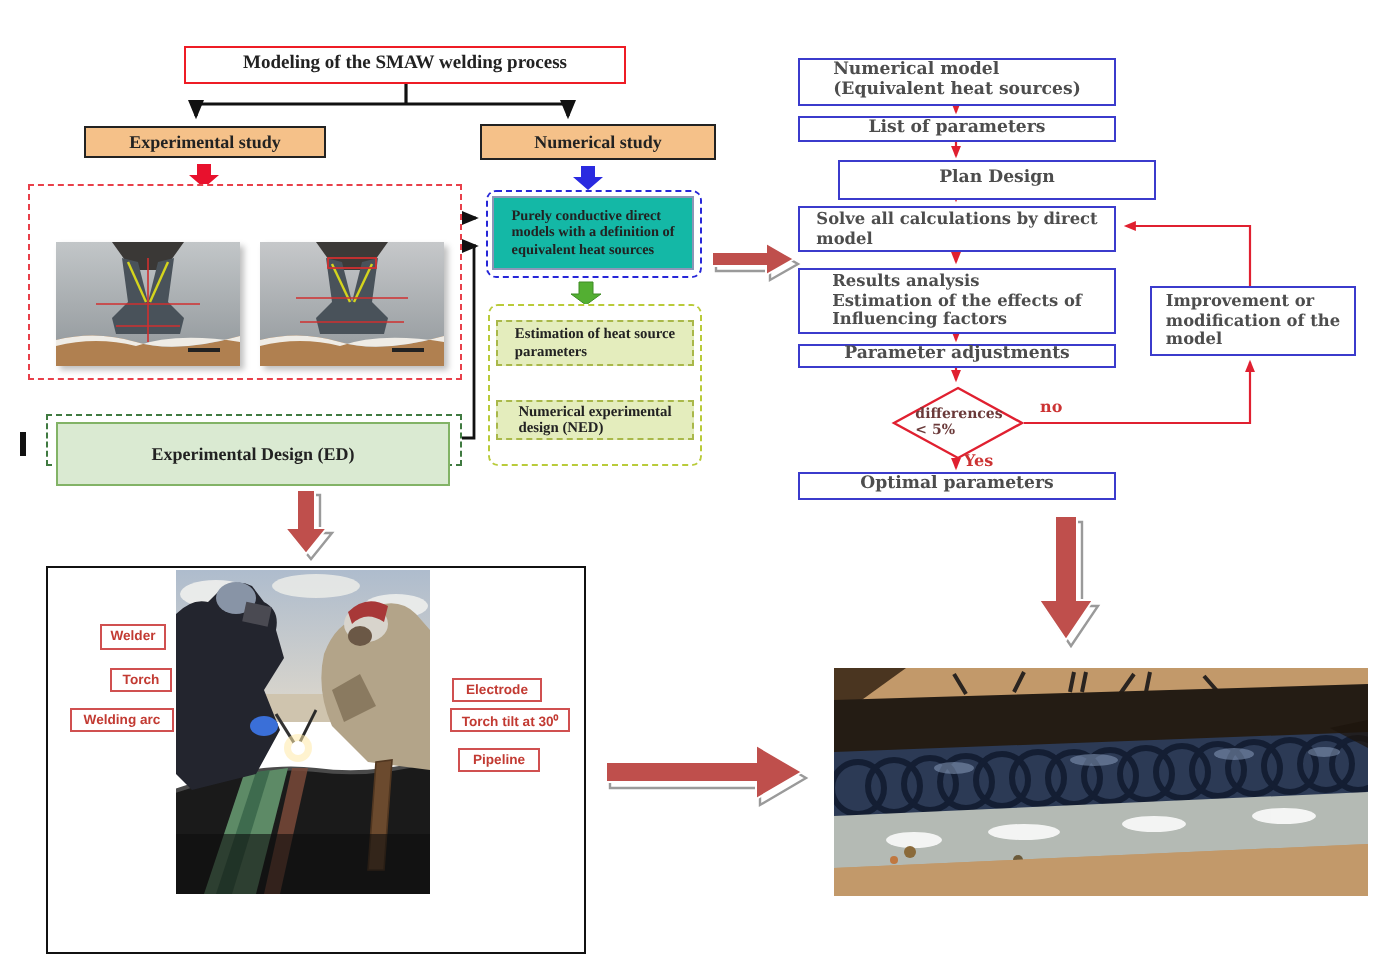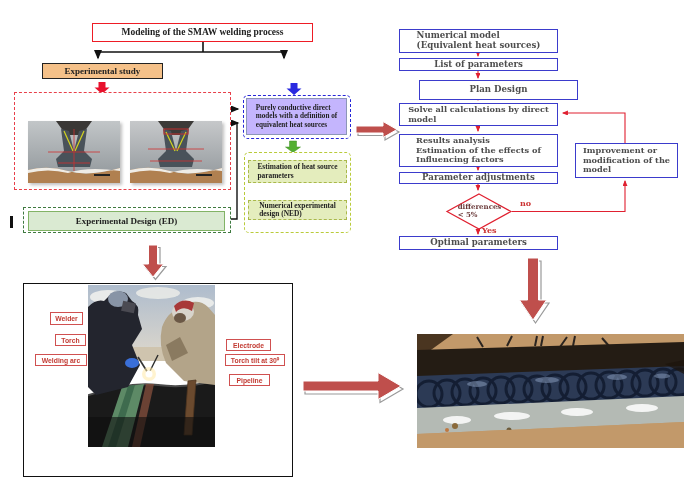--- a/index.html
+++ b/index.html
@@ -14,21 +14,21 @@
   
   .title-box{border:1.6px solid #ee1c25;background:#fff;font-weight:bold;font-size:9.5px;}
   .study-box{border:1px solid #222;background:#f5c189;font-weight:bold;font-size:9px;}
   
   .charac-outer{border:1.7px dashed #e8404a;background:#fff;}
   .charac-title{border:1px solid #e8192c;background:#f6b8bc;font-weight:bold;font-size:9.5px;}
   .ed-outer{border:1.7px dashed #3f7a40;background:#fff;}
   .ed-box{border:1px solid #82b366;background:#daead2;font-weight:bold;font-size:9px;}
   
   .blue-outer{border:1.6px dashed #2727d8;border-radius:5px;background:#fff;}
-  .blue-inner{border:0.8px solid #8c96b8;background:#c4b5fd;font-weight:bold;font-size:7.2px;}
+  .blue-inner{border:0.8px solid #8c96b8;background:#14b8a6;font-weight:bold;font-size:7.2px;}
   .ned-outer{border:1.6px dashed #b9cb3a;border-radius:5px;background:#fff;}
   .yg-box{border:1px dashed #a9b84a;background:#e4edbd;font-weight:bold;font-size:7.4px;}
   
   .flow-box{border:1.6px solid #3b3bcc;background:#fff;color:#4d4d4d;font-weight:bold;
             font-family:"DejaVu Serif",serif;font-size:8.6px;line-height:1.15;}
   .flow-sm{font-size:8.2px;}
   .diamond-text{color:#6b3a3a;font-weight:bold;font-family:"DejaVu Serif",serif;font-size:7px;line-height:1.2;}
   .branch-label{color:#cc3333;font-weight:bold;font-family:"DejaVu Serif",serif;font-size:8px;}
   
   .panel{border:1.6px solid #111;background:#fff;}
@@ -122,20 +122,21 @@
       <path d="M153,338 L153,361"></path>
       <path d="M226,345 L164,345"></path>
       <path d="M225,360 L156,360"></path>
       <path d="M229,380 L150,380"></path>
     </g>
   </svg>
 
   <div class="abs box title-box" style="left:92px;top:23px;width:221px;height:19px;">Modeling of the SMAW welding process</div>
 
   <div class="abs box study-box" style="left:42px;top:63px;width:121px;height:16px;">Experimental study</div>
+  <div class="abs box study-box" style="left:240px;top:62px;width:118px;height:18px;">Numerical study</div>
 
   <div class="abs charac-outer" style="left:14px;top:92px;width:217px;height:98px;"></div>
 
   <div class="abs photo" style="left:28px;top:121px;width:92px;height:62px;box-shadow:2px 2px 3px rgba(0,0,0,.25);">
     <svg width="92" height="62" viewBox="0 0 92 62">
       <defs>
           <linearGradient id="mg1" x1="0" y1="0" x2="0" y2="1">
         <stop offset="0" stop-color="#c2c6c8"></stop>
             <stop offset="1" stop-color="#8e9498"></stop>
           </linearGradient>
@@ -166,21 +167,21 @@
       <path d="M0,49 Q20,44 40,50 T92,47 L92,50 Q60,45 40,52 Q20,47 0,52 Z" fill="#efece6"></path>
       <polyline points="36,11 45,30" stroke="#d4d41e" stroke-width="1.2" fill="none"></polyline>
       <polyline points="56,11 47,30" stroke="#d4d41e" stroke-width="1.2" fill="none"></polyline>
       <rect x="34" y="8" width="24" height="5" fill="none" stroke="#d03030" stroke-width="0.9"></rect>
       <path d="M18,28 L74,28 M20,40 L72,40" stroke="#d03030" stroke-width="0.8" fill="none"></path>
       <rect x="66" y="53" width="16" height="2" fill="#222"></rect>
     </svg>
   </div>
 
   <div class="abs ed-outer" style="left:23px;top:207px;width:208px;height:26px;"></div>
-  <div class="abs box ed-box" style="left:28px;top:211px;width:197px;height:20px;">Experimental Design (ED)</div>
+  <div class="abs box ed-box" style="left:28px;top:211px;width:197px;height:32px;">Experimental Design (ED)</div>
   <div class="abs stray" style="left:10px;top:216px;width:3px;height:12px;"></div>
 
   <div class="abs blue-outer" style="left:243px;top:95px;width:108px;height:44px;"></div>
   <div class="abs box blue-inner mlb" style="left:246px;top:98px;width:101px;height:37px;">Purely conductive direct
 models with a definition of
 equivalent heat sources</div>
 
   <div class="abs ned-outer" style="left:244px;top:152px;width:107px;height:81px;"></div>
   <div class="abs box yg-box mlb" style="left:248px;top:160px;width:99px;height:23px;">Estimation of heat source
 parameters</div>

